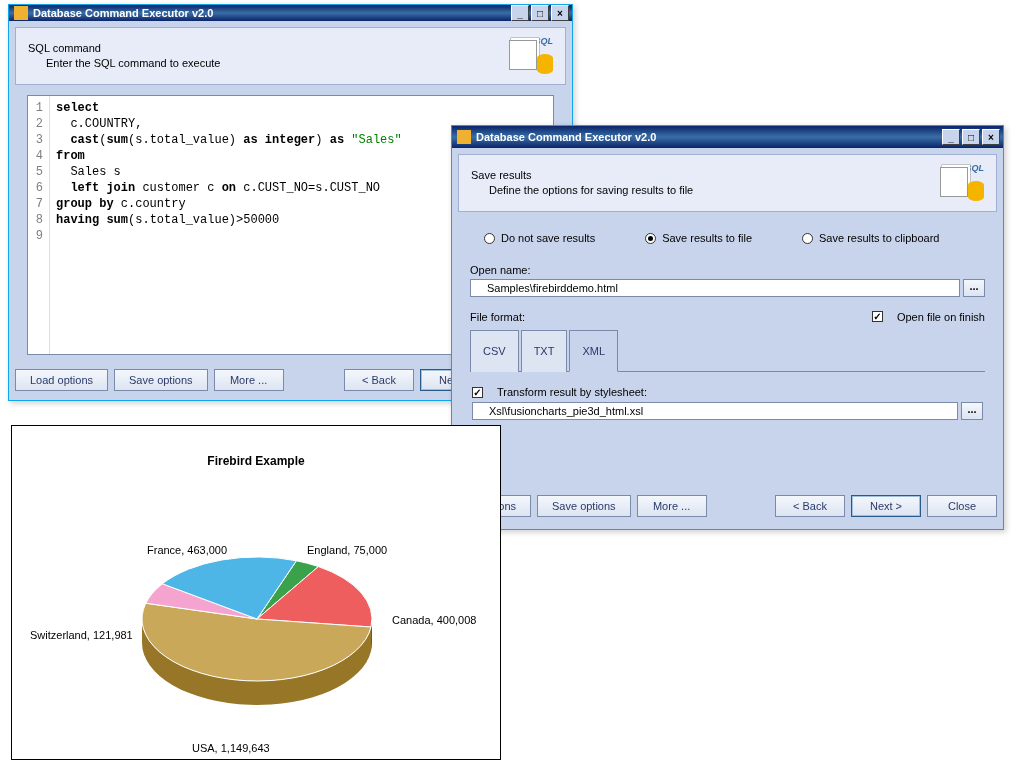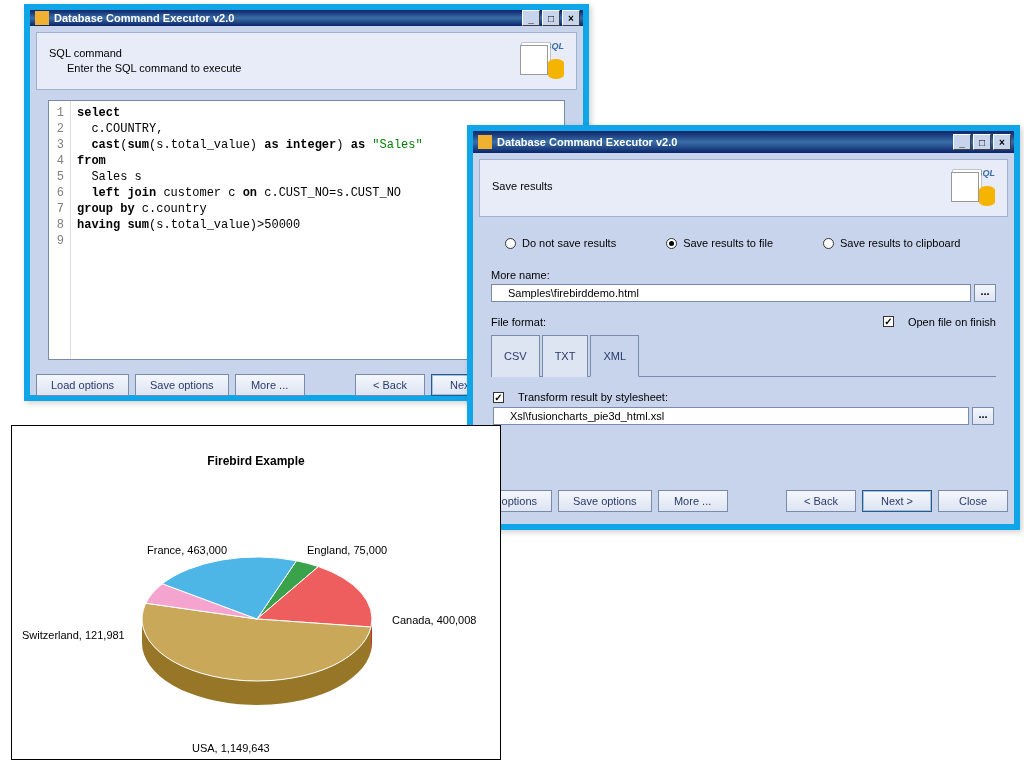--- a/index.html
+++ b/index.html
@@ -9,25 +9,24 @@
     height: 768px;
     background: #ffffff;
     font-family: Tahoma, Arial, sans-serif;
     font-size: 11px;
     position: relative;
     overflow: hidden;
   }
   .window {
     position: absolute;
     background: #c8d4ec;
-    border: 6px solid #0ea5e9;
+    border: 1px solid #0ea5e9;
     box-shadow: 2px 2px 6px rgba(0,0,0,0.2);
     display: flex;
     flex-direction: column;
-    margin-left: 16px;
   }
   .titlebar {
     background: linear-gradient(to bottom, #0a246a 0%, #3a6ea5 50%, #0a246a 100%);
     color: #fff;
     height: 22px;
     display: flex;
     align-items: center;
     padding: 0 3px 0 5px;
     font-weight: bold;
   }
@@ -263,20 +262,21 @@
   <div class="titlebar">
     <span class="ticon"></span>
     <span class="ttext">Database Command Executor v2.0</span>
     <span class="wbtn">_</span>
     <span class="wbtn">□</span>
     <span class="wbtn">×</span>
   </div>
   <div class="header-panel">
     <div class="htext">
       <div class="htitle">Save results</div>
+      <div class="hdesc">Define the options for saving results to file</div>
     </div>
     <div class="header-icon">
       <span class="sql">SQL</span>
       <div class="pages"></div>
       <div class="db"></div>
     </div>
   </div>
   <div class="content">
     <div class="radio-row">
       <div class="radio">
@@ -286,21 +286,21 @@
       <div class="radio sel">
           <span class="dot"></span>
           <span>Save results to file</span>
         </div>
       <div class="radio">
           <span class="dot"></span>
           <span>Save results to clipboard</span>
         </div>
     </div>
 
-    <span class="field-label">More name:</span>
+    <span class="field-label">Open name:</span>
     <div class="text-input">
       <input value="Samples\firebirddemo.html" style="">
       <div class="browse">...</div>
     </div>
 
     <div class="format-row">
       <span class="field-label">File format:</span>
       <div class="spacer"></div>
       <div class="check on">
           <span class="box"></span>
@@ -340,14 +340,14 @@
   <div class="chart-area">
     <svg id="pie" width="490" height="282">
         <path d="M 360 145 A 115 62 0 0 1 359.0309633160525 153.0317662022807 L 359.0309633160525 177.0317662022807 A 115 62 0 0 0 360 169 Z" fill="rgb(189,44,44)"></path>
         <path d="M 359.0309633160525 153.0317662022807 A 115 62 0 0 1 130 145 L 130 169 A 115 62 0 0 0 359.0309633160525 177.0317662022807 Z" fill="rgb(151,118,40)"></path>
         <path d="M 245 145 L 284.43324785737695 86.75889180346252 A 115 62 0 0 1 306.4042858201584 92.5780168501482 Z" fill="#3aa24a" stroke="#fff" stroke-width="1"></path>
         <path d="M 245 145 L 306.4042858201584 92.5780168501482 A 115 62 0 0 1 359.0309633160525 153.0317662022807 Z" fill="#ef5e5e" stroke="#fff" stroke-width="1"></path>
         <path d="M 245 145 L 359.0309633160525 153.0317662022807 A 115 62 0 1 1 133.78799513382882 129.218205653545 Z" fill="#c9a85a" stroke="#fff" stroke-width="1"></path>
         <path d="M 245 145 L 133.78799513382882 129.218205653545 A 115 62 0 0 1 150.36228628841633 109.77574421876093 Z" fill="#f4a4cf" stroke="#fff" stroke-width="1"></path>
         <path d="M 245 145 L 150.36228628841633 109.77574421876093 A 115 62 0 0 1 284.43324785737684 86.75889180346249 Z" fill="#4db6e6" stroke="#fff" stroke-width="1"></path>
       </svg>
-  <div class="dlabel" style="left: 180px; top: 268px;">USA, 1,149,643</div><div class="dlabel" style="left: 135px; top: 70px;">France, 463,000</div><div class="dlabel" style="left: 380px; top: 140px;">Canada, 400,008</div><div class="dlabel" style="left: 10px; top: 155px;">Switzerland, 121,981</div><div class="dlabel" style="left: 295px; top: 70px;">England, 75,000</div></div>
+  <div class="dlabel" style="left: 180px; top: 268px;">USA, 1,149,643</div><div class="dlabel" style="left: 135px; top: 70px;">France, 463,000</div><div class="dlabel" style="left: 380px; top: 140px;">Canada, 400,008</div><div class="dlabel" style="left: 18px; top: 155px;">Switzerland, 121,981</div><div class="dlabel" style="left: 295px; top: 70px;">England, 75,000</div></div>
 </div>
 
 </body></html>

